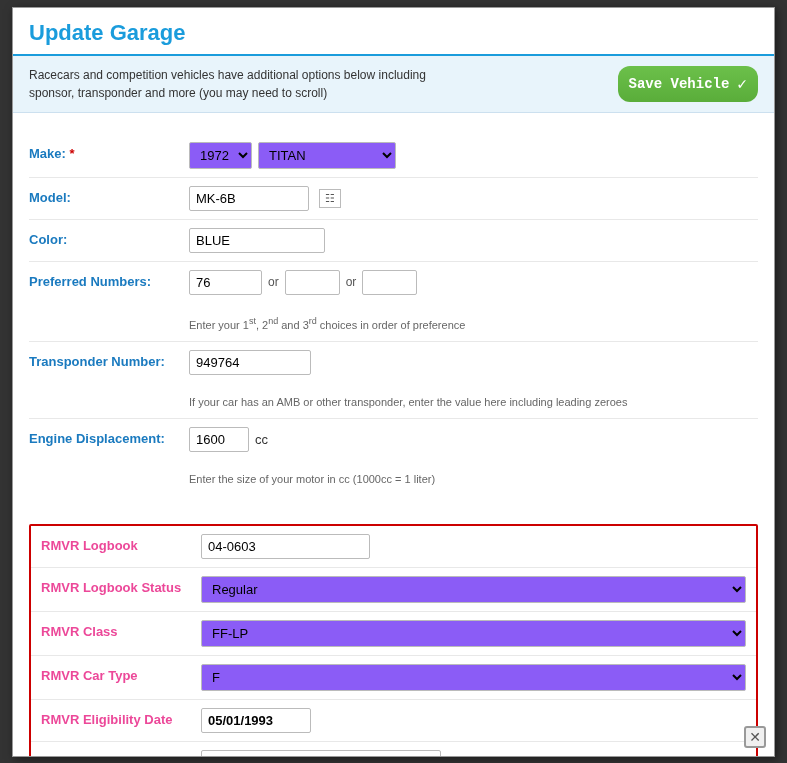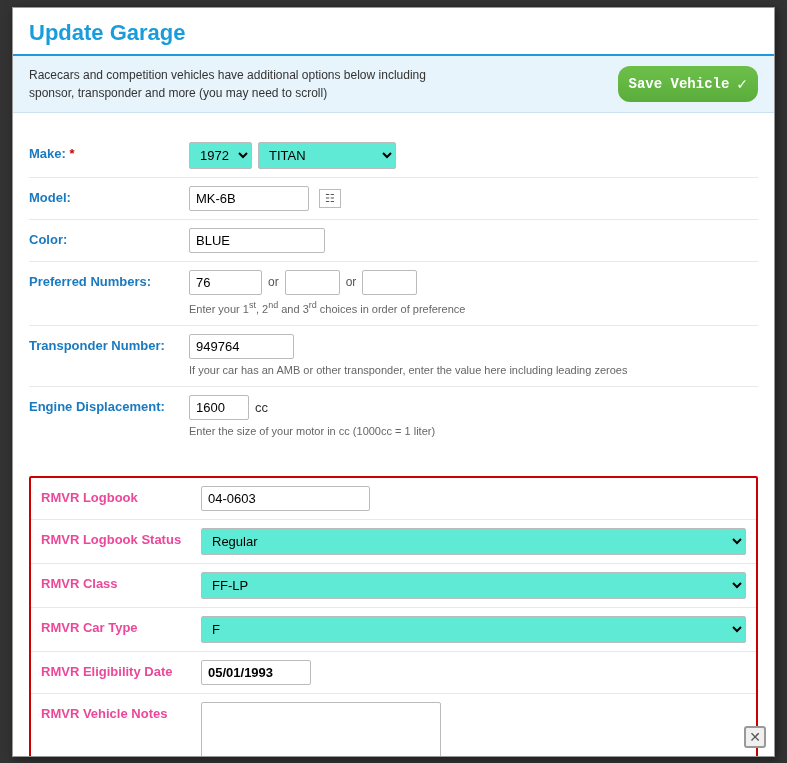--- a/index.html
+++ b/index.html
@@ -105,27 +105,27 @@
       padding: 4px 6px;
       font-size: 13px;
       border-radius: 2px;
       background: #fff;
     }
     select {
       border: 1px solid #bbb;
       padding: 4px 6px;
       font-size: 13px;
       border-radius: 2px;
-      background: #5eead4;
+      background: #8b5cf6;
       cursor: pointer;
     }
     .field-hint {
       color: #666;
       font-size: 11px;
-      margin-top: 4px;
+      margin-top: 20px;
       line-height: 1.4;
     }
     .field-hint sup {
       font-size: 9px;
     }
     .cc-label {
       color: #333;
       font-size: 13px;
     }
     .pref-or {
@@ -276,21 +276,21 @@
           </div>
           <div class="field-hint">
             Enter your 1<sup>st</sup>, 2<sup>nd</sup> and 3<sup>rd</sup> choices in order of preference
           </div>
         </div>
       </div>
 
       <div class="form-row">
         <div class="field-label">Transponder Number:</div>
         <div class="field-content">
-          <input type="text" value="949764" style="width: 105px;">
+          <input type="text" value="949764" style="width: 122px;">
           <div class="field-hint">If your car has an AMB or other transponder, enter the value here including leading zeroes</div>
         </div>
       </div>
 
       <div class="form-row">
         <div class="field-label">Engine Displacement:</div>
         <div class="field-content">
           <div class="field-inputs">
             <input type="text" value="1600" style="width: 60px;">
             <span class="cc-label">cc</span>

